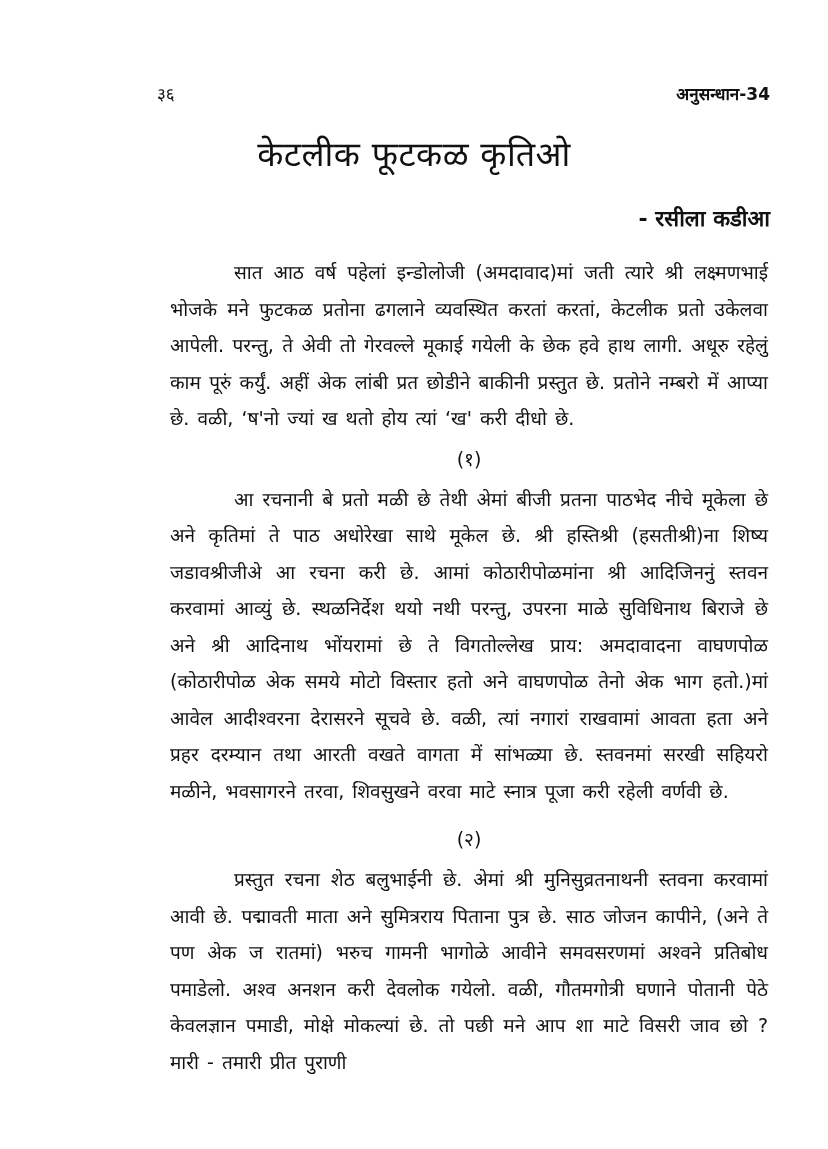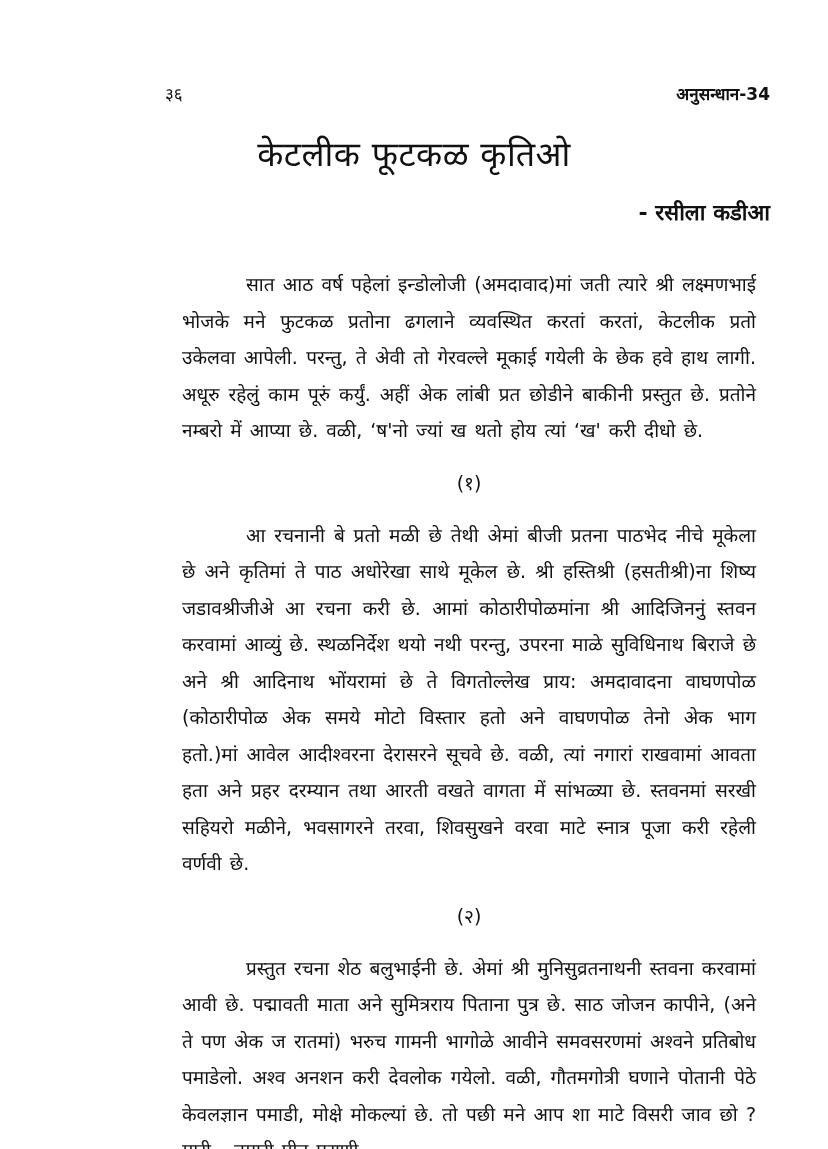--- a/index.html
+++ b/index.html
@@ -1,24 +1,24 @@
 <!DOCTYPE html>
 <html><head>
 <meta charset="utf-8">
 <style>
   html, body { margin:0; padding:0; background:#ffffff; }
   body { width:828px; height:1149px; position:relative; overflow:hidden;
          font-family:"DejaVu Sans","Liberation Sans",sans-serif; color:#111; }
-  .page-num { position:absolute; left:165px; top:82px; font-size:17px; }
+  .page-num { position:absolute; left:157px; top:82px; font-size:17px; }
   .running-head { position:absolute; right:58px; top:82px; font-size:17px; font-weight:bold; }
   .title { position:absolute; left:0; width:828px; top:130px; text-align:center;
            font-size:34px; font-weight:normal; margin:0; letter-spacing:0.5px; }
-  .author { position:absolute; right:58px; top:196px; font-size:22px; font-weight:bold; }
+  .author { position:absolute; right:58px; top:202px; font-size:22px; font-weight:bold; }
   .body { position:absolute; left:166px; width:606px; top:250px; }
-  .para { margin:16px; font-size:19px; line-height:36.5px; text-align:justify;
+  .para { margin:4px; font-size:19px; line-height:36.5px; text-align:justify;
           text-indent:64px; word-spacing:2px; }
   .sec { text-align:center; font-size:19px; line-height:36px; margin:4px 0 2px 0; }
   .sec2 { margin-top:12px; }
 </style>
 </head>
 <body>
 
 <div>
   <span class="page-num">३६</span>
   <span class="running-head">अनुसन्धान-34</span>

